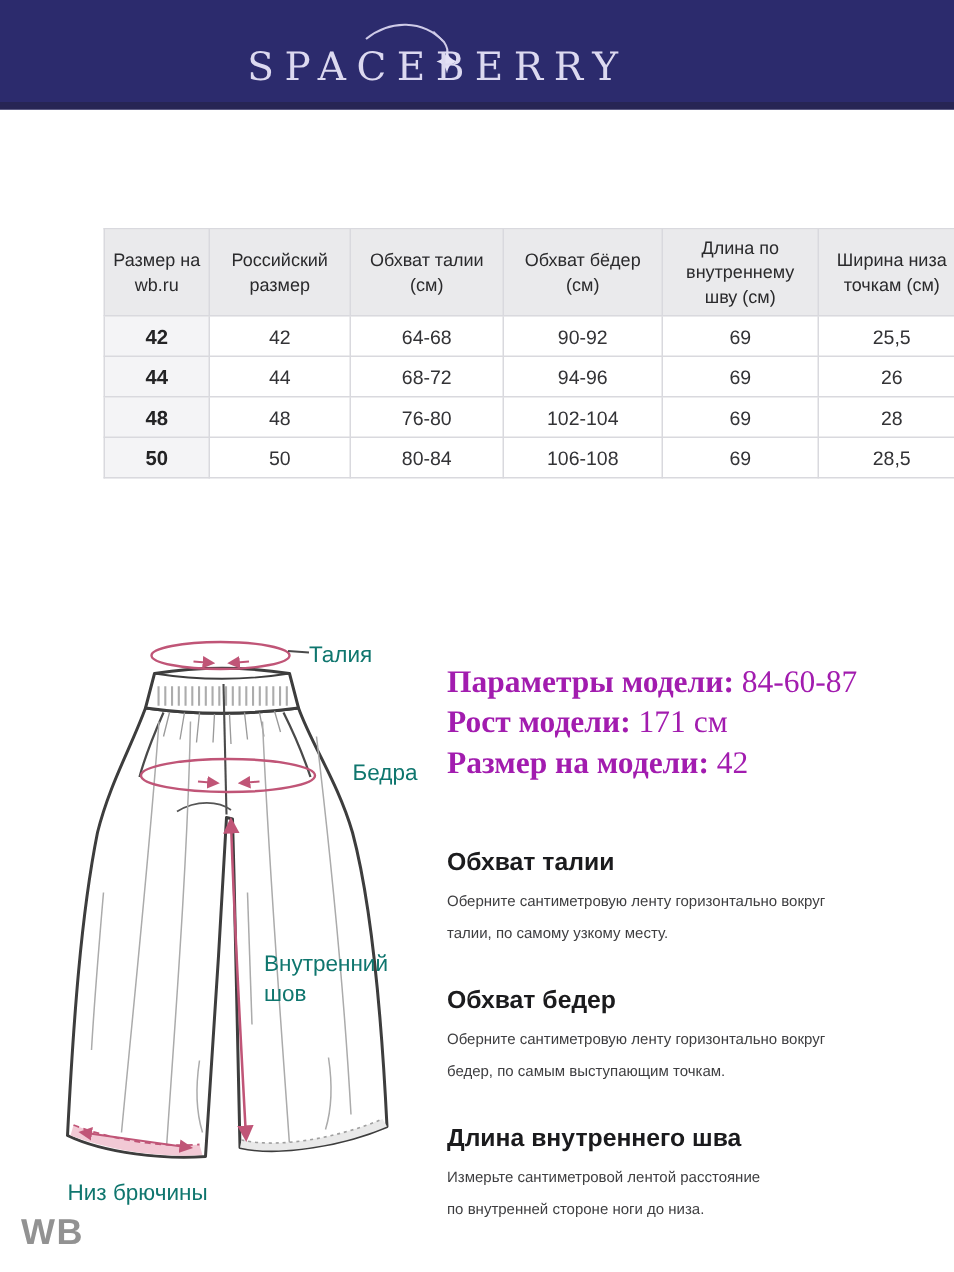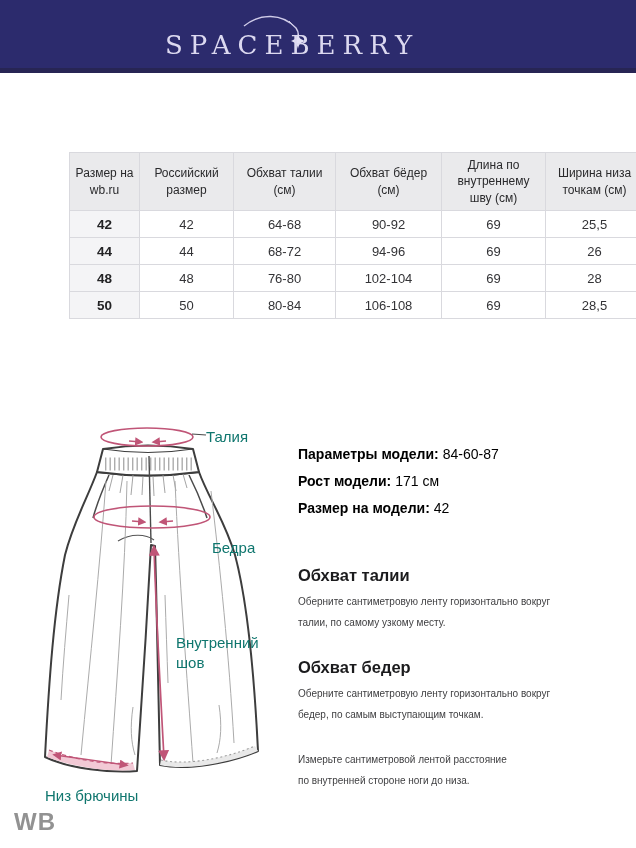--- a/index.html
+++ b/index.html
@@ -44,26 +44,26 @@
   }
   .size-table tbody td.first-col {
     background:#f4f4f6; font-weight:bold; color:#232325; font-size:13.5px;
   }
   
   .diagram-label {
     position:absolute; font-size:15px; font-weight:400; color:#0f766e;
     line-height:20px;
   }
   .lbl-waist { left:206px; top:427px; }
-  .lbl-hips  { left:212px; top:506px;margin-top:32px; }
+  .lbl-hips  { left:235px; top:506px; }
   .lbl-inseam{ left:176px; top:633px; width:105px; }
   .lbl-hem   { left:45px;  top:786px; }
   
   .info-col { position:absolute; left:298px; top:441px; width:328px; }
-  .param-line { font-size:14px; line-height:27px; color:#000000; }
+  .param-line { font-size:21px; line-height:27px; color:#a21caf;font-family:Liberation Serif, serif; }
   .param-label { font-weight:700; }
   .section { margin-top:25px; }
   .section:first-of-type { margin-top:25px; }
   .gap-top { height:19px; }
   .section-title { font-size:16.5px; font-weight:700; color:#1b1b1d; margin-bottom:7px; }
   .section-body  { font-size:10px; line-height:20.5px; color:#3e3e40; }
   
   .watermark {
     position:absolute; left:14px; top:808px;
     font-size:24px; font-weight:700; color:#929292; letter-spacing:1px;text-align:center;
@@ -219,20 +219,21 @@
 
   <div class="section">
     <div class="section-title">Обхват бедер</div>
     <div class="section-body">
       <div>Оберните сантиметровую ленту горизонтально вокруг</div>
       <div>бедер, по самым выступающим точкам.</div>
     </div>
   </div>
 
   <div class="section">
+    <div class="section-title">Длина внутреннего шва</div>
     <div class="section-body">
       <div>Измерьте сантиметровой лентой расстояние</div>
       <div>по внутренней стороне ноги до низа.</div>
     </div>
   </div>
 </div>
 
 <div class="watermark">WB</div>
 
 </body></html>

